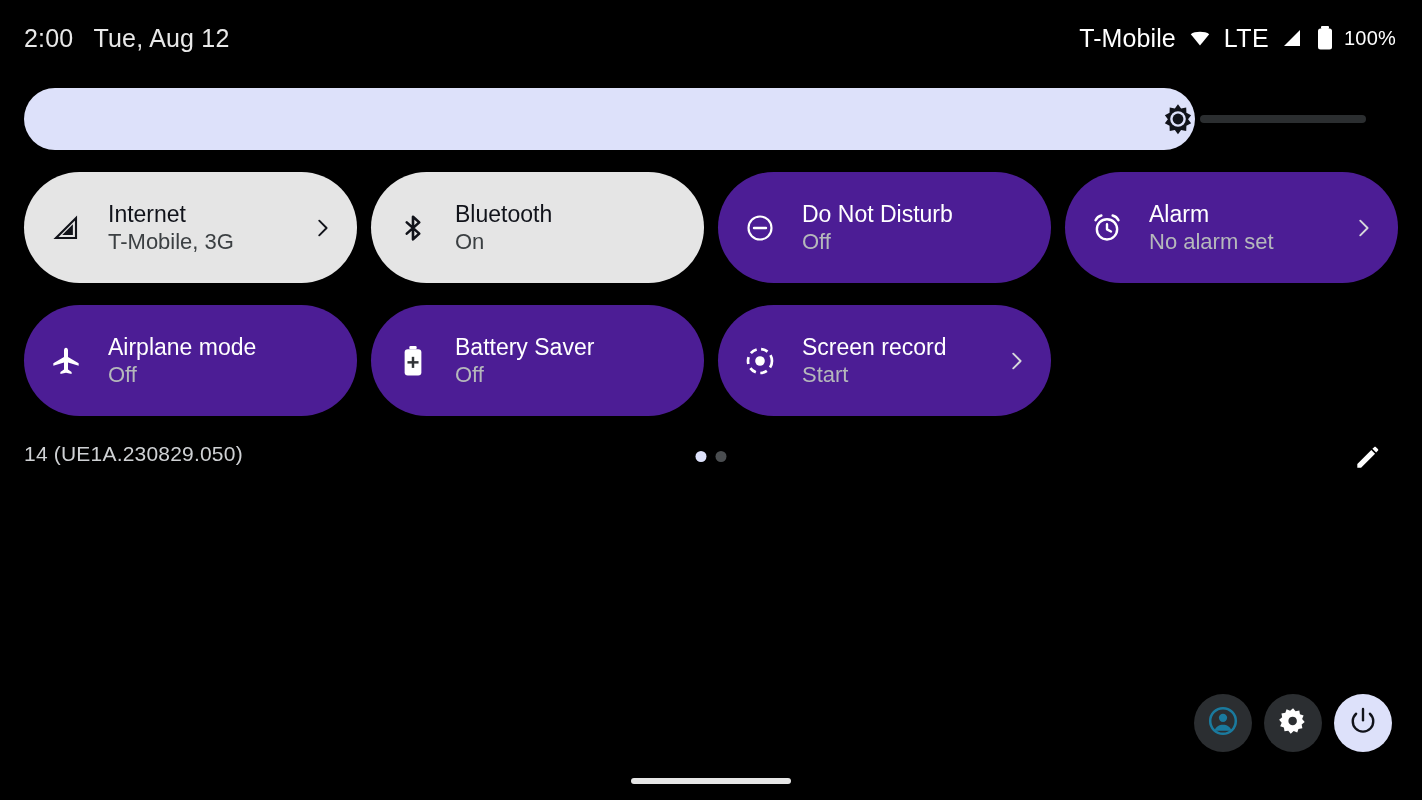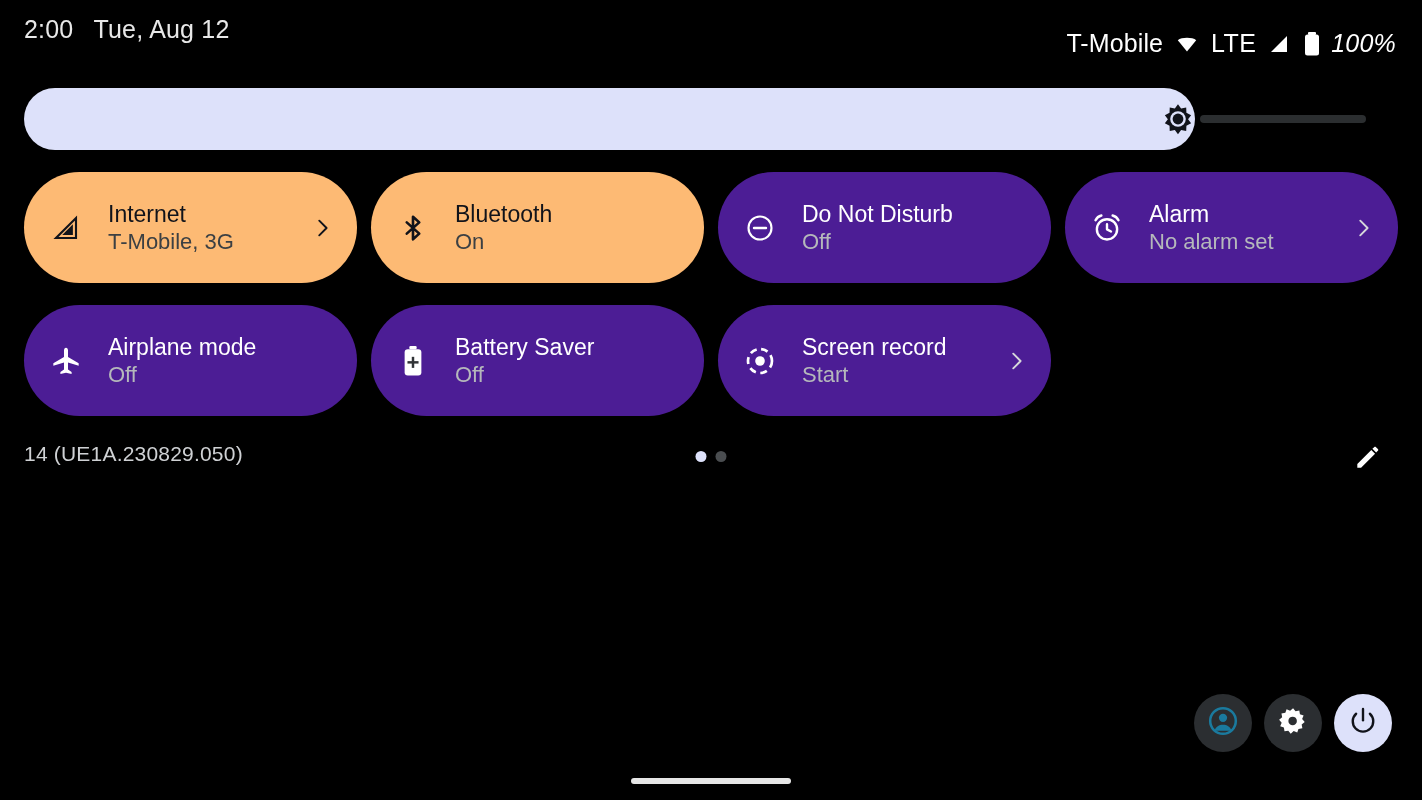--- a/index.html
+++ b/index.html
@@ -12,37 +12,37 @@
   #screen {
     position: relative;
     width: 1422px; height: 800px;
     background: #000000;
   }
 
   
   #status-bar {
     position: absolute; left: 0; top: 0;
     width: 1422px; height: 72px;
-    display: flex; 
+    display: flex; align-items: center;
     justify-content: space-between;
-    padding: 15px 26px 0 24px;
+    padding: 4px 26px 0 24px;
   }
   .status-left {
     display: flex; align-items: baseline; gap: 20px;
     color: #e8e8e8;
   }
   .status-clock { font-size: 25px; letter-spacing: 0.2px; }
   .status-date  { font-size: 25px; letter-spacing: 0.2px; }
   .status-right {
     display: flex; align-items: center; gap: 11px;
     color: #ffffff;
   }
   .status-carrier { font-size: 25px; letter-spacing: 0.1px; }
   .status-lte { font-size: 25px; letter-spacing: 0.4px; }
-  .status-battery-pct { font-size: 25px; letter-spacing: 0.2px; margin-left: -2px; font-style: italic;}
+  .status-battery-pct { font-size: 20px; letter-spacing: 0.2px; margin-left: -2px;}
   .ic { display: inline-block; line-height: 0; }
 
   
   #brightness-row {
     position: absolute; left: 24px; top: 88px;
     width: 1374px; height: 62px;
   }
   #brightness-fill {
     position: absolute; left: 0; top: 0;
     width: 1171px; height: 62px;
@@ -70,21 +70,21 @@
     column-gap: 14px;
     row-gap: 22px;
   }
   .tile {
     position: relative;
     border-radius: 56px;
     display: flex; align-items: center;
     padding: 0 22px 0 22px;
     overflow: hidden;
   }
-  .tile.active   { background: #fdba74; }
+  .tile.active   { background: #e5e5e5; }
   .tile.inactive { background: #4c1d95; }
 
   .tile-icon {
     width: 40px; height: 40px;
     flex: 0 0 40px;
     display: flex; align-items: center; justify-content: center;
     margin-right: 22px;
   }
   .tile-text { display: flex; flex-direction: column; justify-content: center; min-width: 0; }
   .tile-title {

